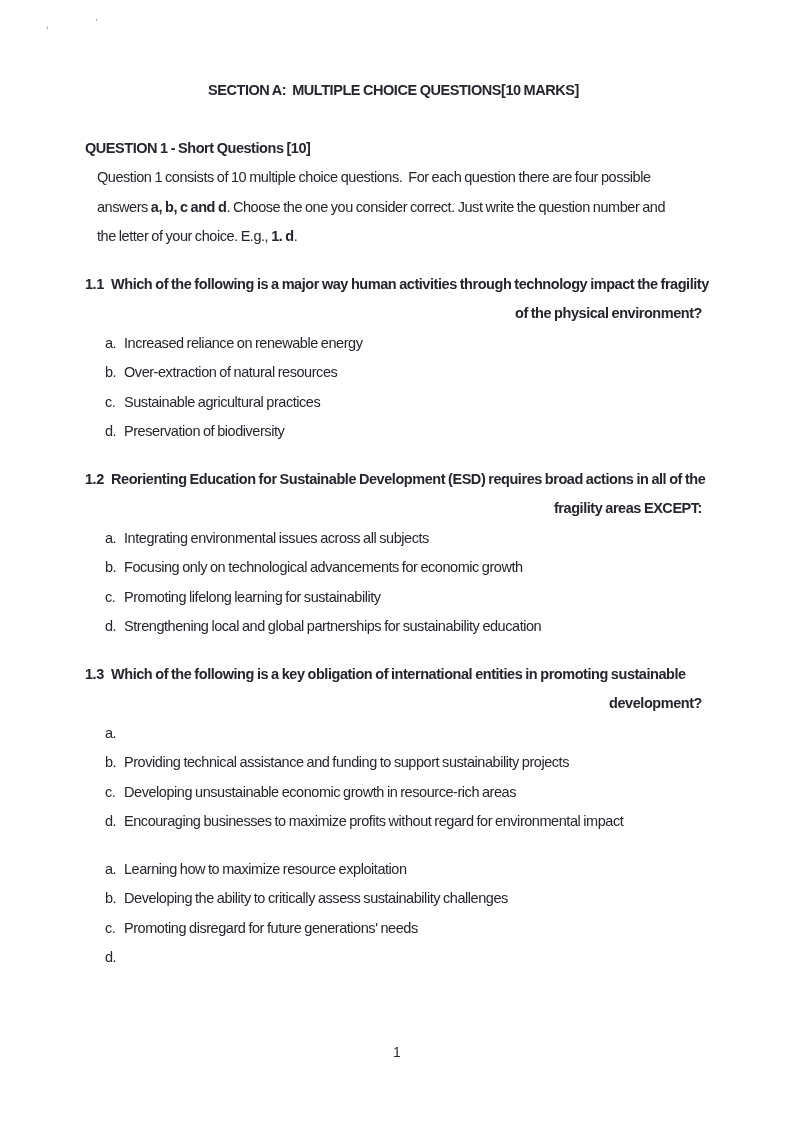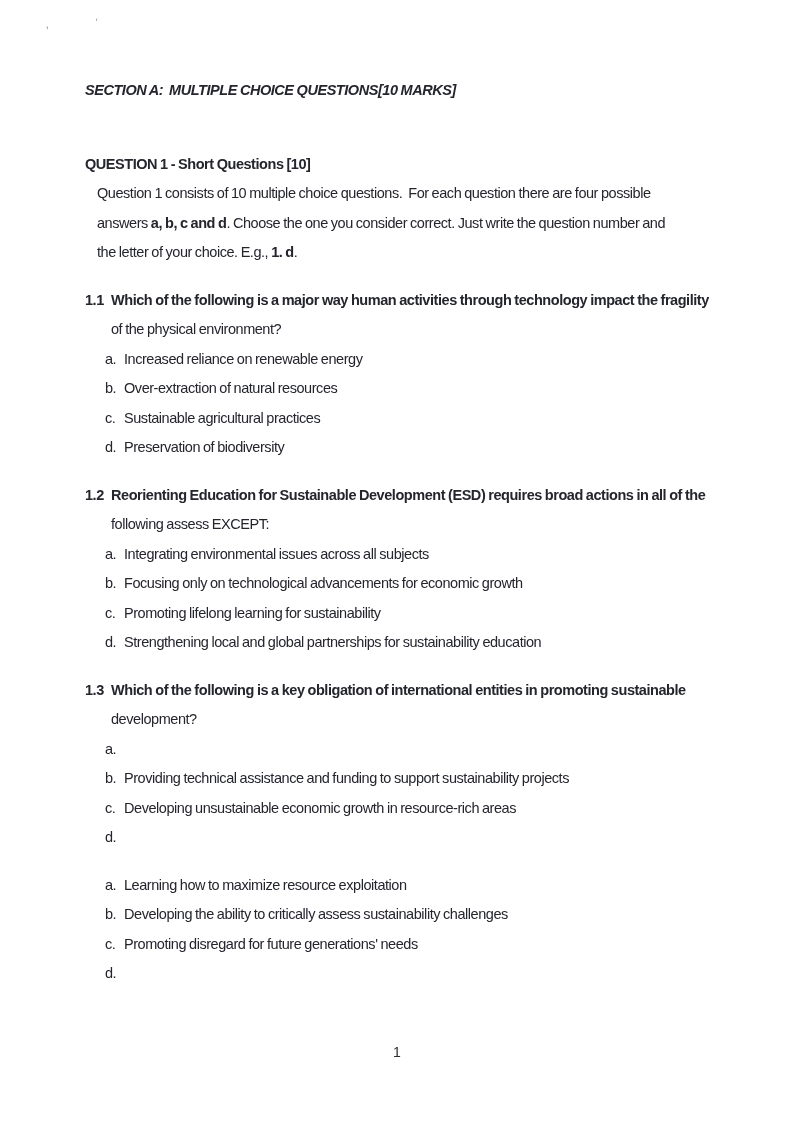--- a/index.html
+++ b/index.html
@@ -21,42 +21,42 @@
     overflow: hidden;
   }
   .content {
     padding: 76px 92px 0 85px;
   }
   .t { white-space: pre; }
   .bold { font-weight: 700; text-align: right; }
 
   .section-row {
     display: flex;
-    justify-content: flex-start;
+    justify-content: center;
     font-weight: 700;
-    font-style: italic;
   }
   .q1-heading {
-    margin-top: 44px;
+    margin-top: 28px;
     font-weight: 700;
     white-space: pre;
   }
   .intro-line { white-space: pre; margin-left: 12px; }
 
   .question { margin-top: 18px; }
   .q-row {
     display: flex;
     font-weight: 700;
     white-space: pre;
   }
   .q-num { width: 26px; flex: none; }
   .q-line2 {
-    font-weight: 400;
+    font-weight: 700;
     padding-left: 26px;
     white-space: pre;
+    text-align: right;
   }
   .opt {
     display: flex;
     padding-left: 20px;
     white-space: pre;
   }
   .opt-letter { width: 19px; flex: none; }
 
   .page-number {
     position: absolute;
@@ -111,37 +111,37 @@
       <div class="opt"><span class="opt-letter">b.</span><span>Over-extraction of natural resources</span></div>
       <div class="opt"><span class="opt-letter">c.</span><span>Sustainable agricultural practices</span></div>
       <div class="opt"><span class="opt-letter">d.</span><span>Preservation of biodiversity</span></div>
     </section>
 
     <section class="question">
       <div class="q-row">
         <span class="q-num">1.2</span>
         <span>Reorienting Education for Sustainable Development (ESD) requires broad actions in all of the</span>
       </div>
-      <div class="q-line2 q-cont">following assess EXCEPT:</div>
+      <div class="q-line2 q-cont">fragility areas EXCEPT:</div>
       <div class="opt"><span class="opt-letter">a.</span><span>Integrating environmental issues across all subjects</span></div>
       <div class="opt"><span class="opt-letter">b.</span><span>Focusing only on technological advancements for economic growth</span></div>
       <div class="opt"><span class="opt-letter">c.</span><span>Promoting lifelong learning for sustainability</span></div>
       <div class="opt"><span class="opt-letter">d.</span><span>Strengthening local and global partnerships for sustainability education</span></div>
     </section>
 
     <section class="question">
       <div class="q-row">
         <span class="q-num">1.3</span>
         <span>Which of the following is a key obligation of international entities in promoting sustainable</span>
       </div>
       <div class="q-line2 q-cont">development?</div>
       <div class="opt"><span class="opt-letter">a.</span></div>
       <div class="opt"><span class="opt-letter">b.</span><span>Providing technical assistance and funding to support sustainability projects</span></div>
       <div class="opt"><span class="opt-letter">c.</span><span>Developing unsustainable economic growth in resource-rich areas</span></div>
-      <div class="opt"><span class="opt-letter">d.</span></div>
+      <div class="opt"><span class="opt-letter">d.</span><span>Encouraging businesses to maximize profits without regard for environmental impact</span></div>
     </section>
 
     <section class="question">
 
       <div class="opt"><span class="opt-letter">a.</span><span>Learning how to maximize resource exploitation</span></div>
       <div class="opt"><span class="opt-letter">b.</span><span>Developing the ability to critically assess sustainability challenges</span></div>
       <div class="opt"><span class="opt-letter">c.</span><span>Promoting disregard for future generations' needs</span></div>
       <div class="opt"><span class="opt-letter">d.</span></div>
     </section>
 

